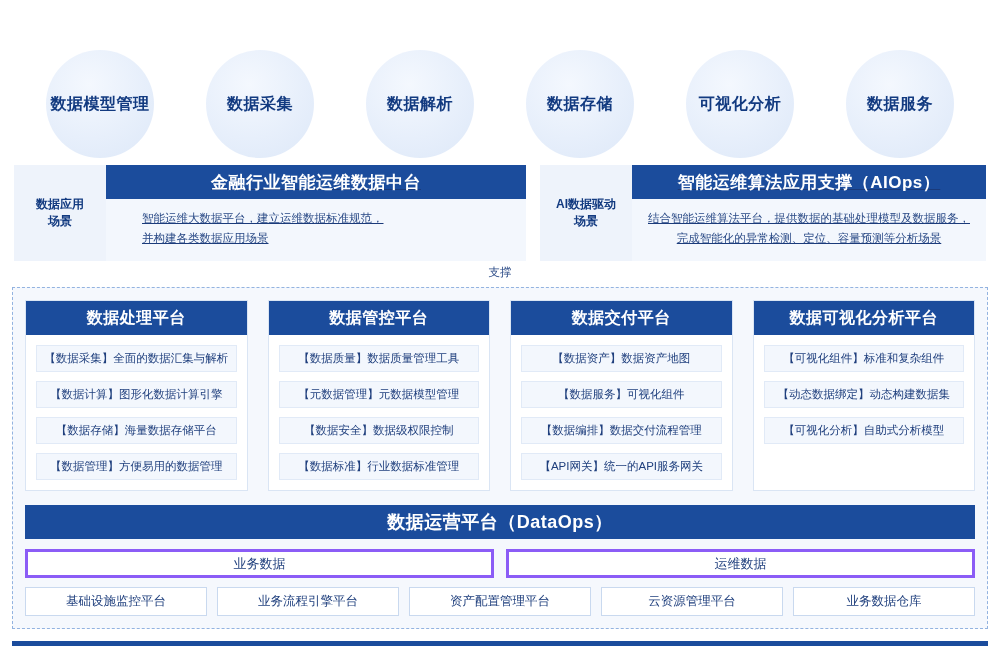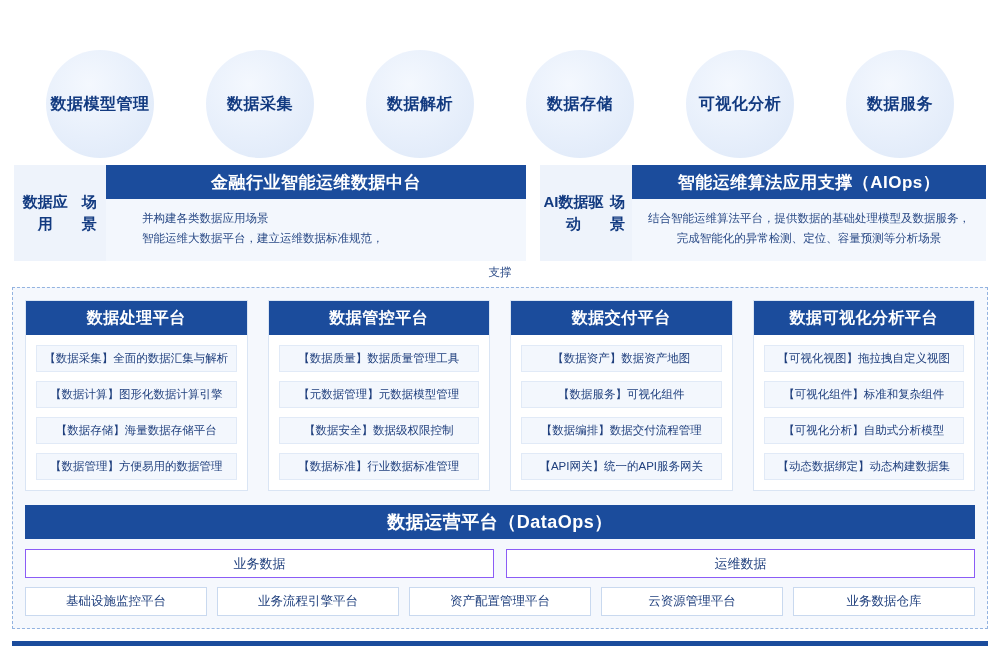--- a/index.html
+++ b/index.html
@@ -41,29 +41,29 @@
     margin-top: 2px;
     height: 96px;
   }
   .scenario { display: flex; flex: 1; }
   .scenario.left { flex: 0 0 512px; }
   .scenario.right { flex: 1; }
   .scn-label {
     width: 92px;
     background: #eef3fb;
     color: #123a80;
-    font-size: 15px;
-    font-weight: bold;
-    display: flex; 
+    font-size: 12px;
+    font-weight: bold;
+    display: flex; flex-direction: column;
     align-items: center; justify-content: center;
     line-height: 1.45;
     text-align: center;
     padding: 4px 2px;
   }
-  .scn-body { flex: 1; display: flex; flex-direction: column; }
+  .scn-body { flex: 1; display: flex; flex-direction: column; text-decoration: underline; }
   .scn-title {
     background: #1b4c9c;
     color: #ffffff;
     font-size: 17px;
     font-weight: bold;
     height: 34px;
     display: flex; align-items: center; justify-content: center;
     letter-spacing: 0.5px;
   }
   .scn-desc {
@@ -143,21 +143,21 @@
     letter-spacing: 0.5px;
   }
   .row-three {
     display: flex;
     gap: 12px;
     margin-top: 10px;
   }
   .cell {
     flex: 1;
     background: #ffffff;
-    border: 1px solid #8b5cf6;
+    border: 3px solid #8b5cf6;
     height: 29px;
     font-size: 13px;
     color: #1f3f7d;
     display: flex; align-items: center; justify-content: center;
   }
   .row-five {
     display: flex;
     gap: 10px;
     margin-top: 9px;
     border-radius: 6px;
@@ -213,22 +213,22 @@
   <div class="scenarios">
 
     <div class="scenario left">
       <div class="scn-label">
         <span>数据应用</span>
         <span>场景</span>
       </div>
       <div class="scn-body">
         <div class="scn-title">金融行业智能运维数据中台</div>
         <div class="scn-desc left-desc">
+          <span class="ln">智能运维大数据平台，建立运维数据标准规范，</span>
           <span class="ln">并构建各类数据应用场景</span>
-          <span class="ln">智能运维大数据平台，建立运维数据标准规范，</span>
         </div>
       </div>
     </div>
 
     <div class="scenario right">
       <div class="scn-label">
         <span>AI数据驱动</span>
         <span>场景</span>
       </div>
       <div class="scn-body">
@@ -276,24 +276,23 @@
           <div class="plat-item">【数据资产】数据资产地图</div>
           <div class="plat-item">【数据服务】可视化组件</div>
           <div class="plat-item">【数据编排】数据交付流程管理</div>
           <div class="plat-item">【API网关】统一的API服务网关</div>
         </div>
       </div>
 
       <div class="platform">
         <div class="plat-title">数据可视化分析平台</div>
         <div class="plat-items">
-          <div class="plat-item">【可视化视图】拖拉拽自定义视图</div>
           <div class="plat-item">【可视化组件】标准和复杂组件</div>
+          <div class="plat-item">【动态数据绑定】动态构建数据集</div>
           <div class="plat-item">【可视化分析】自助式分析模型</div>
-          <div class="plat-item">【动态数据绑定】动态构建数据集</div>
         </div>
       </div>
 
     </div>
 
     <div class="dataops-title">数据运营平台（DataOps）</div>
 
     <div class="row-three">
       <div class="cell">业务数据</div>
       <div class="cell">运维数据</div>

